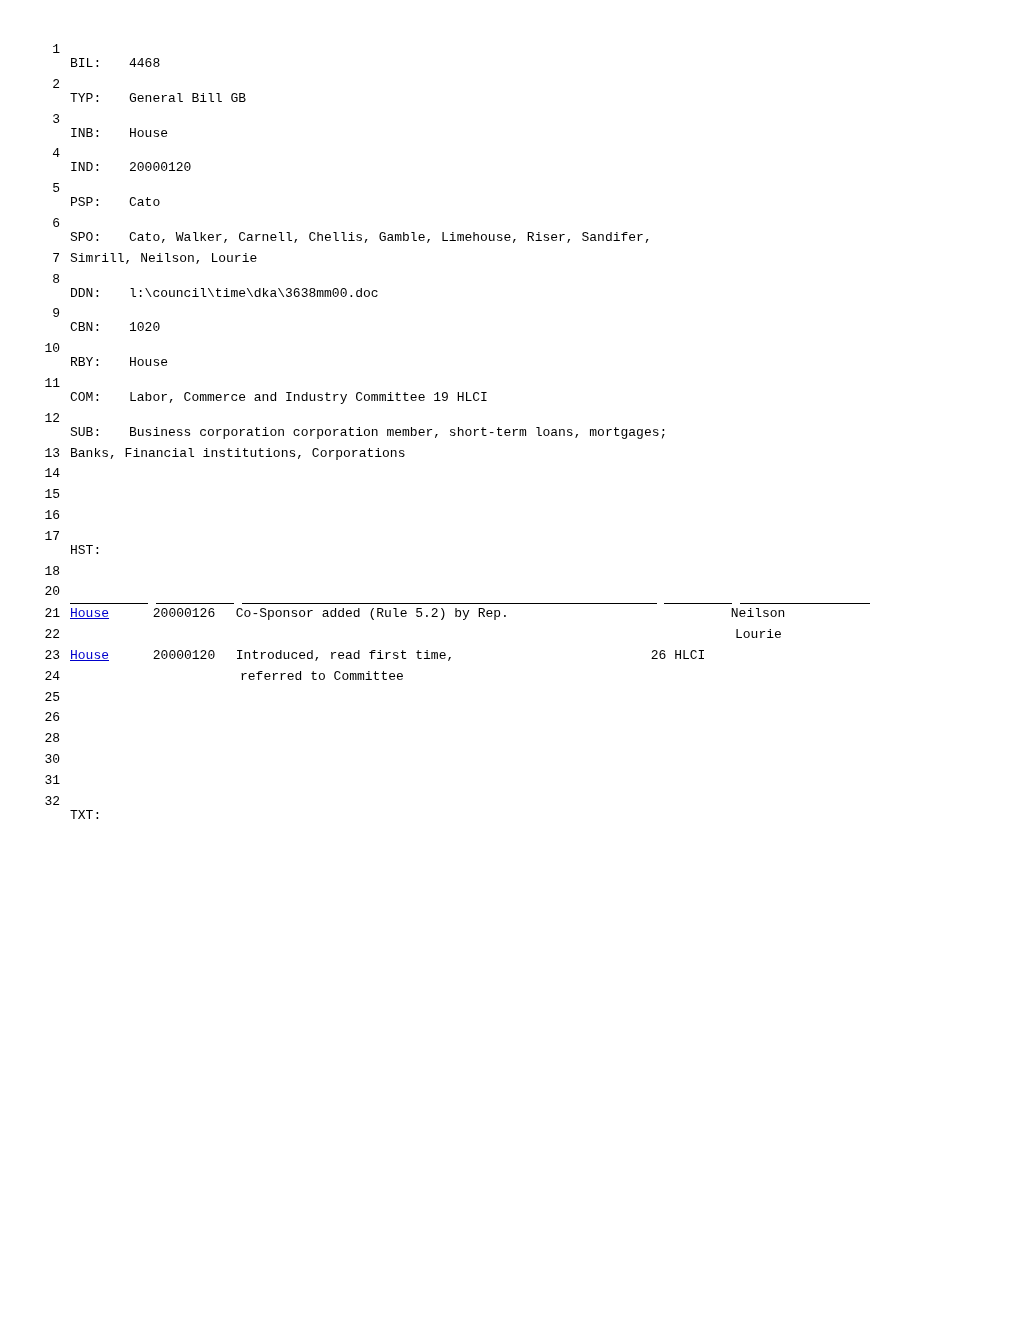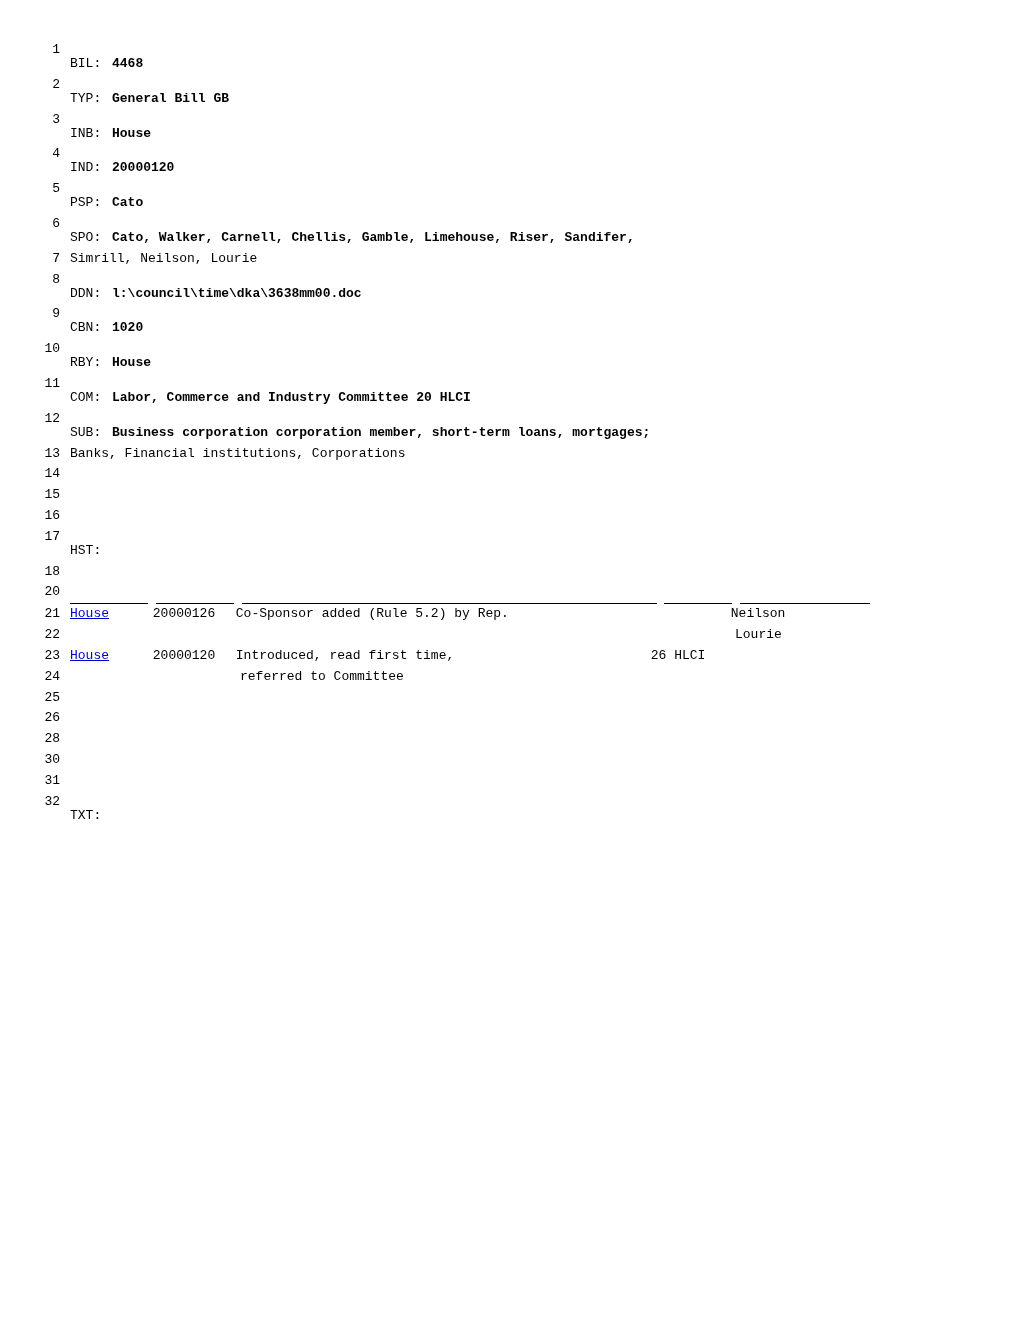--- a/index.html
+++ b/index.html
@@ -35,22 +35,21 @@
     }
 
     .field-label {
       display: inline-block;
       width: 40px;
       font-weight: normal;
       margin-top: 14px;
     }
 
     .field-value {
-      margin-left: 2px;
-      font-weight: bold;
+      margin-left: 19px;
     }
 
     a.link {
       color: #0000cc;
       text-decoration: underline;
       cursor: pointer;
     }
   </style>
 </head>
 <body>
@@ -91,21 +90,21 @@
     <div class="line-container">
       <span class="line-number">9</span>
       <span class="line-content"><span class="field-label">CBN:</span><span class="field-value">1020</span></span>
     </div>
     <div class="line-container">
       <span class="line-number">10</span>
       <span class="line-content"><span class="field-label">RBY:</span><span class="field-value">House</span></span>
     </div>
     <div class="line-container">
       <span class="line-number">11</span>
-      <span class="line-content"><span class="field-label">COM:</span><span class="field-value">Labor, Commerce and Industry Committee 20 HLCI</span></span>
+      <span class="line-content"><span class="field-label">COM:</span><span class="field-value">Labor, Commerce and Industry Committee 19 HLCI</span></span>
     </div>
     <div class="line-container">
       <span class="line-number">12</span>
       <span class="line-content"><span class="field-label">SUB:</span><span class="field-value">Business corporation corporation member, short-term loans, mortgages;</span></span>
     </div>
     <div class="line-container">
       <span class="line-number">13</span>
       <span class="line-content">Banks, Financial institutions, Corporations</span>
     </div>
     <div class="line-container">

